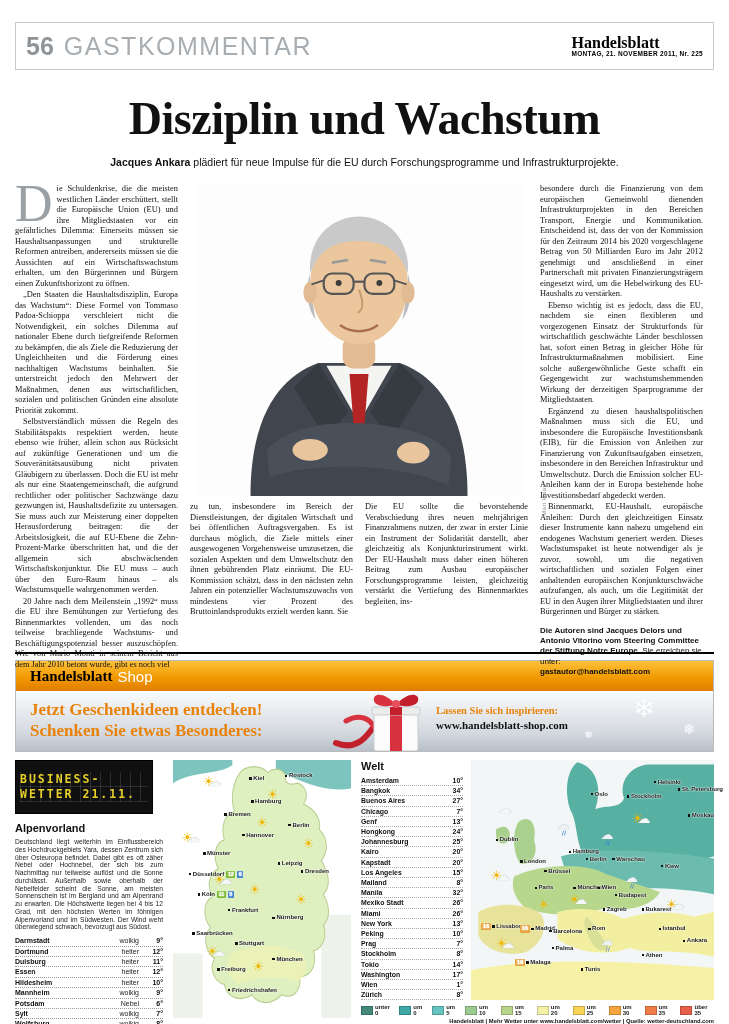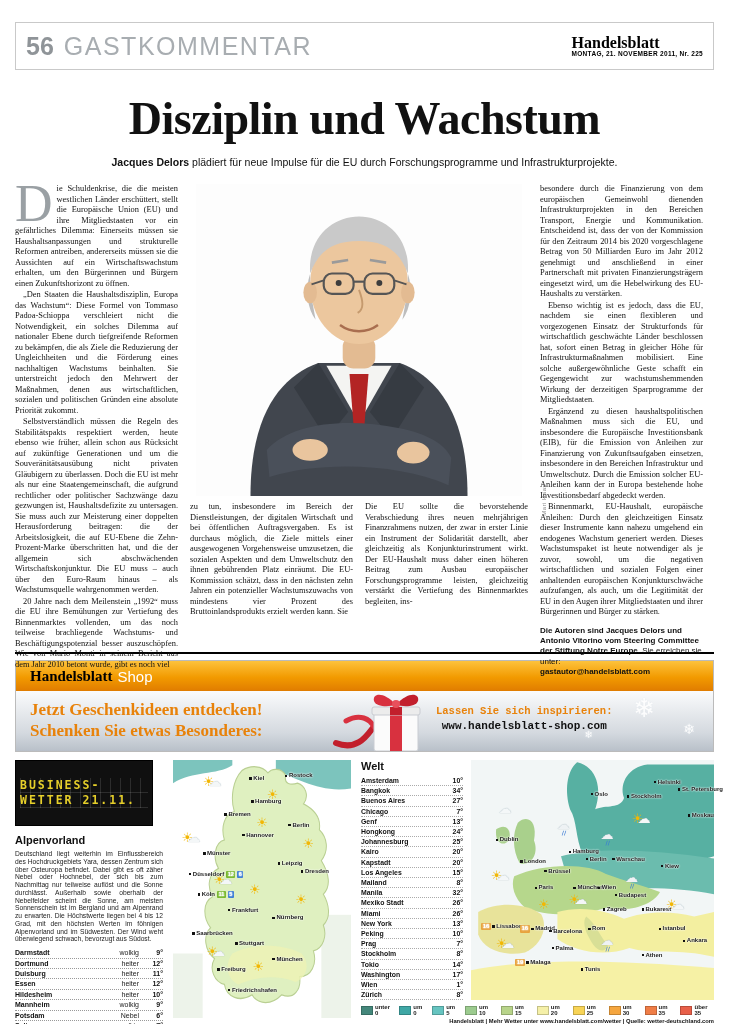--- a/index.html
+++ b/index.html
@@ -40,33 +40,33 @@
                font-family:"Liberation Sans",sans-serif;font-size:6px;color:#888;letter-spacing:.5px;}
 
   
   .banner{margin-top:6px;border:1px solid #bbb;cursor:pointer;}
   .banner-top{height:30px;background:linear-gradient(#fdc23c,#f29a00 55%,#e07c00);display:flex;align-items:center;padding:0 14px;}
   .banner-top .hb{font-family:"Liberation Serif",serif;font-weight:bold;font-size:15px;color:#000;}
   .banner-top .shop{font-family:"Liberation Sans",sans-serif;font-size:15px;color:#fff;margin-left:5px;}
   .banner-main{position:relative;height:60px;background:linear-gradient(#fafbfc,#d4d9df 70%,#b9c0c9);overflow:hidden;}
   .banner-lines{position:absolute;left:14px;top:8px;font-family:"Liberation Serif",serif;font-weight:bold;
                 font-size:17px;color:#e8820a;line-height:1.25;}
-  .banner-cta{position:absolute;left:420px;top:14px;font-family:Liberation Mono, monospace;}
+  .banner-cta{position:absolute;left:420px;top:14px;font-family:Liberation Serif, serif;}
   .banner-cta .cta1{color:#e8820a;font-weight:bold;font-size:10.5px;}
   .banner-cta .cta2{color:#111;font-weight:bold;font-size:11px;margin-top:3px;text-align:center;}
   .gift{position:absolute;left:310px;top:-6px;}
   .snow{position:absolute;color:#fff;opacity:.9;text-shadow:0 0 2px #dfe5ea;}
   .snow.s1{right:58px;top:2px;font-size:26px;}
   .snow.s2{right:18px;top:30px;font-size:14px;}
   .snow.s3{right:120px;top:38px;font-size:10px;}
 
   
   .weather{display:flex;gap:10px;margin-top:8px;height:258px;font-family:"Liberation Sans",sans-serif;}
   .w-left{flex:0 0 148px;}
-  .board{background:#101010;border:1px solid #000;padding:17px 4px;width:128px;}
+  .board{background:#101010;border:1px solid #000;padding:11px 4px;width:128px;}
   .board-line{font-family:"DejaVu Sans Mono",monospace;font-weight:bold;font-size:11.5px;line-height:15px;
               color:#e6cf2a;letter-spacing:2px;white-space:nowrap;
               background-image:repeating-linear-gradient(90deg,rgba(255,255,255,.12) 0 1px,transparent 1px 10px),
                                repeating-linear-gradient(0deg,rgba(255,255,255,.12) 0 1px,transparent 1px 15px);}
   .w-head{font-weight:bold;font-size:11px;margin:8px 0 4px;}
   .w-para{font-size:6.7px;line-height:1.16;text-align:justify;color:#222;}
   .de-table{margin-top:5px;}
   .de-row{display:flex;align-items:baseline;border-bottom:1px dotted #999;font-size:7px;line-height:9.4px;}
   .de-name{font-weight:bold;}
   .de-fill{flex:1;}
@@ -118,21 +118,21 @@
     <span class="pnum">56</span>
     <span class="section">GASTKOMMENTAR</span>
     <div class="brandblock">
       <div class="brand">Handelsblatt</div>
       <div class="dateline">MONTAG, 21. NOVEMBER 2011, Nr. 225</div>
     </div>
   </div>
 
   <div class="headline">Disziplin und Wachstum</div>
   <div class="byline">
-    <b>Jacques Delors</b><span> plädiert für neue Impulse für die EU durch Forschungsprogramme und Infrastrukturprojekte.</span>
+    <b>Jacques Ankara</b><span> plädiert für neue Impulse für die EU durch Forschungsprogramme und Infrastrukturprojekte.</span>
   </div>
 
   <div class="article">
     <div class="col">
       <p><span class="dropcap">D</span><span>ie Schuldenkrise, die die meisten westlichen Länder erschüttert, stellt die Europäische Union (EU) und ihre Mitgliedstaaten vor ein gefährliches Dilemma: Einerseits müssen sie Haushaltsanpassungen und strukturelle Reformen antreiben, andererseits müssen sie die Aussichten auf ein Wirtschaftswachstum erhalten, um den Bürgerinnen und Bürgern einen Zukunftshorizont zu öffnen.</span></p>
       <p>„Den Staaten die Haushaltsdisziplin, Europa das Wachstum“: Diese Formel von Tommaso Padoa-Schioppa verschleiert nicht die Notwendigkeit, ein solches Dilemma auf nationaler Ebene durch tiefgreifende Reformen zu bekämpfen, die als Ziele die Reduzierung der Ungleichheiten und die Förderung eines nachhaltigen Wachstums beinhalten. Sie unterstreicht jedoch den Mehrwert der Maßnahmen, denen aus wirtschaftlichen, sozialen und politischen Gründen eine absolute Priorität zukommt.</p>
       <p>Selbstverständlich müssen die Regeln des Stabilitätspakts respektiert werden, heute ebenso wie früher, allein schon aus Rücksicht auf zukünftige Generationen und um die Souveränitätsausübung nicht privaten Gläubigern zu überlassen. Doch die EU ist mehr als nur eine Staatengemeinschaft, die aufgrund rechtlicher oder politischer Sachzwänge dazu gezwungen ist, Haushaltsdefizite zu untersagen. Sie muss auch zur Meisterung einer doppelten Herausforderung beitragen: die der Arbeitslosigkeit, die auf EU-Ebene die Zehn-Prozent-Marke überschritten hat, und die der allgemein sich abschwächenden Wirtschaftskonjunktur. Die EU muss – auch über den Euro-Raum hinaus – als Wachstumsquelle wahrgenommen werden.</p>
       <p>20 Jahre nach dem Meilenstein „1992“ muss die EU ihre Bemühungen zur Vertiefung des Binnenmarktes vollenden, um das noch teilweise brachliegende Wachstums- und Beschäftigungspotenzial besser auszuschöpfen. Wie von Mario Monti in seinem Bericht aus dem Jahr 2010 betont wurde, gibt es noch viel</p>
     </div>
 

